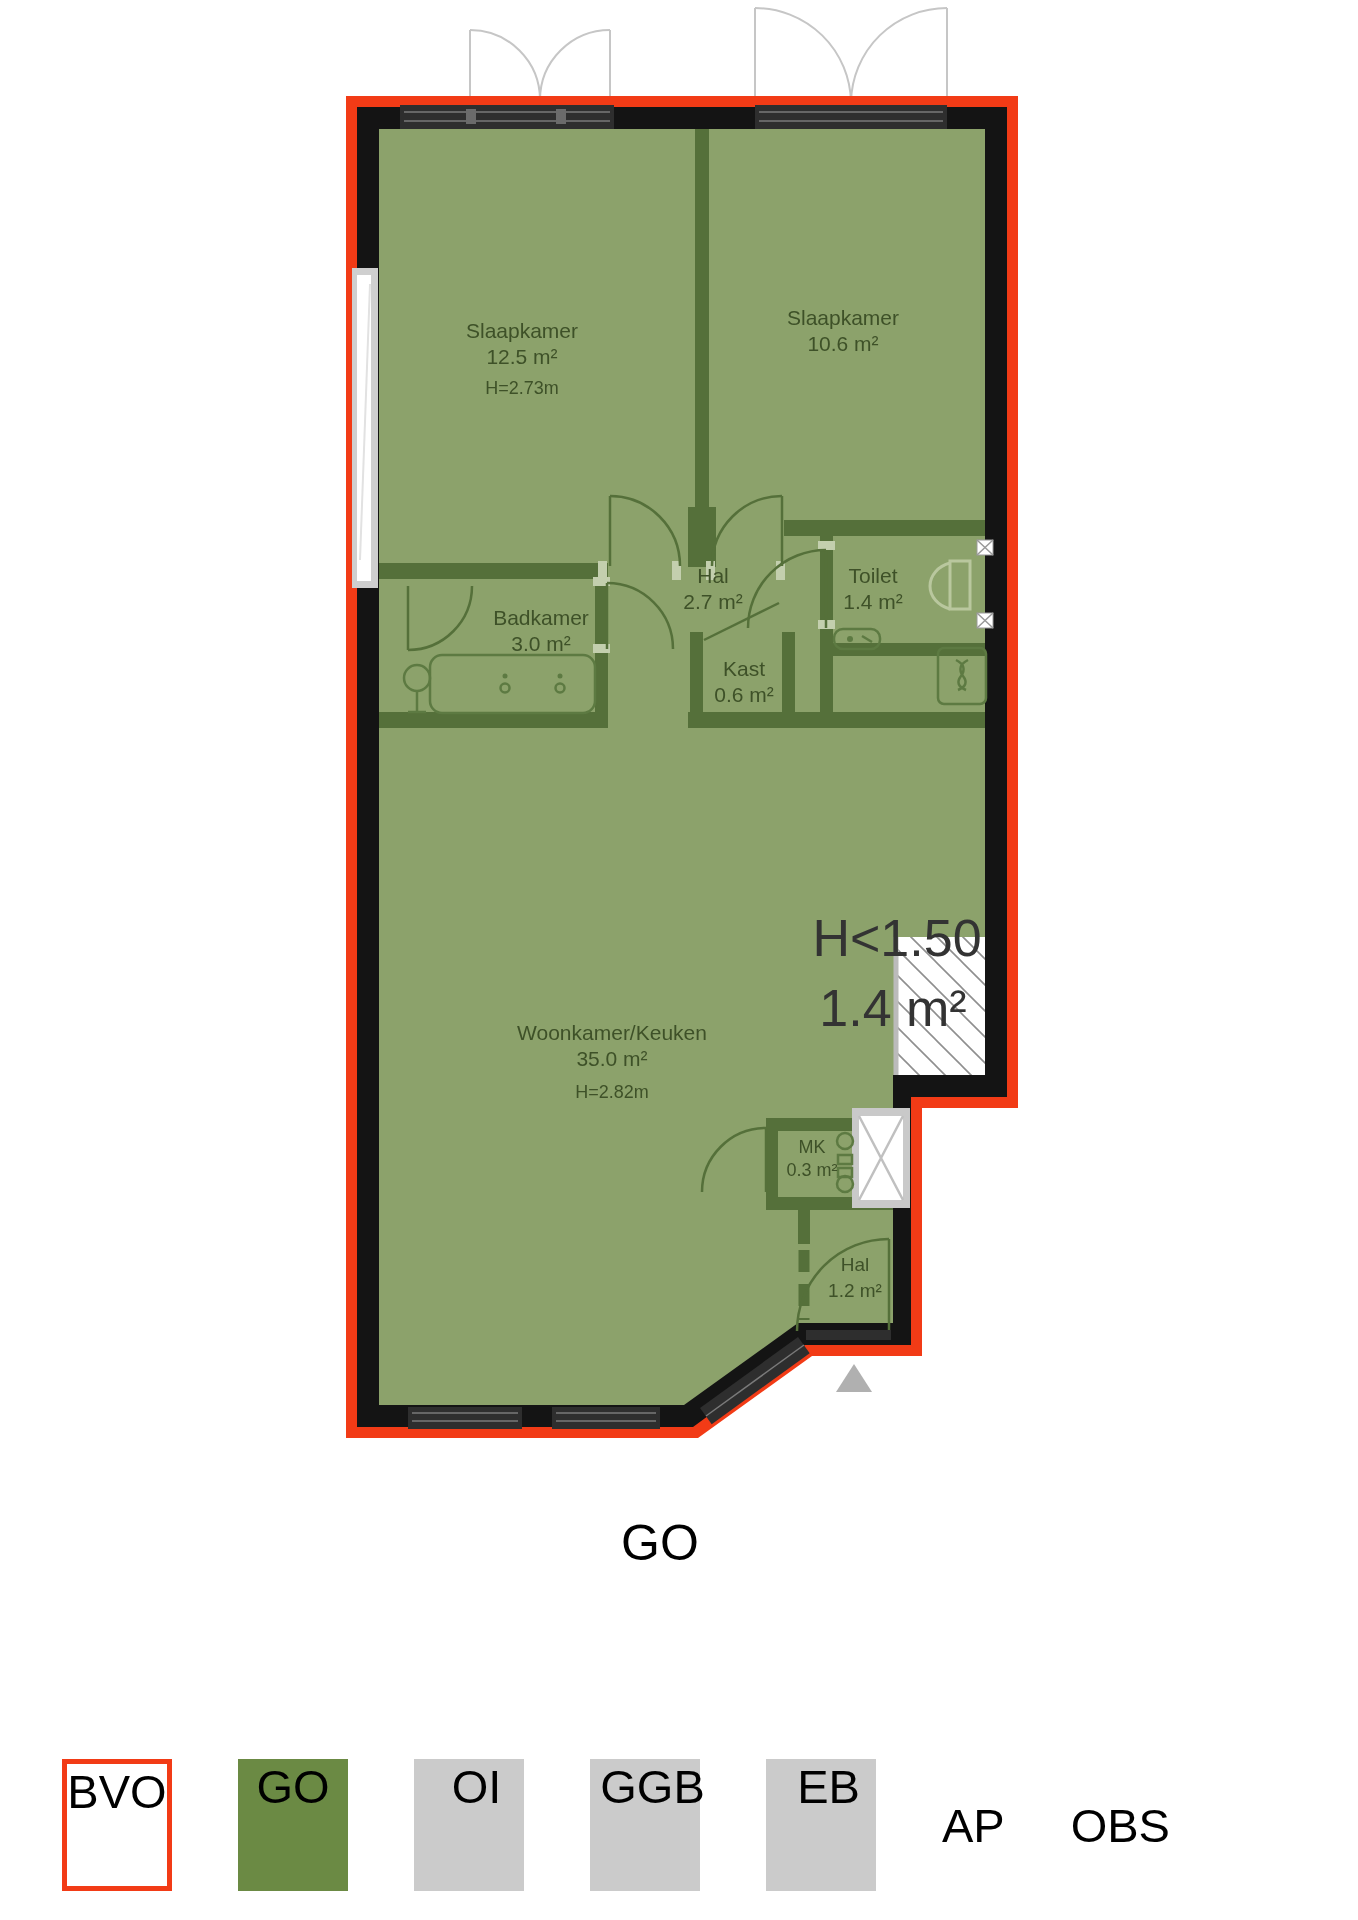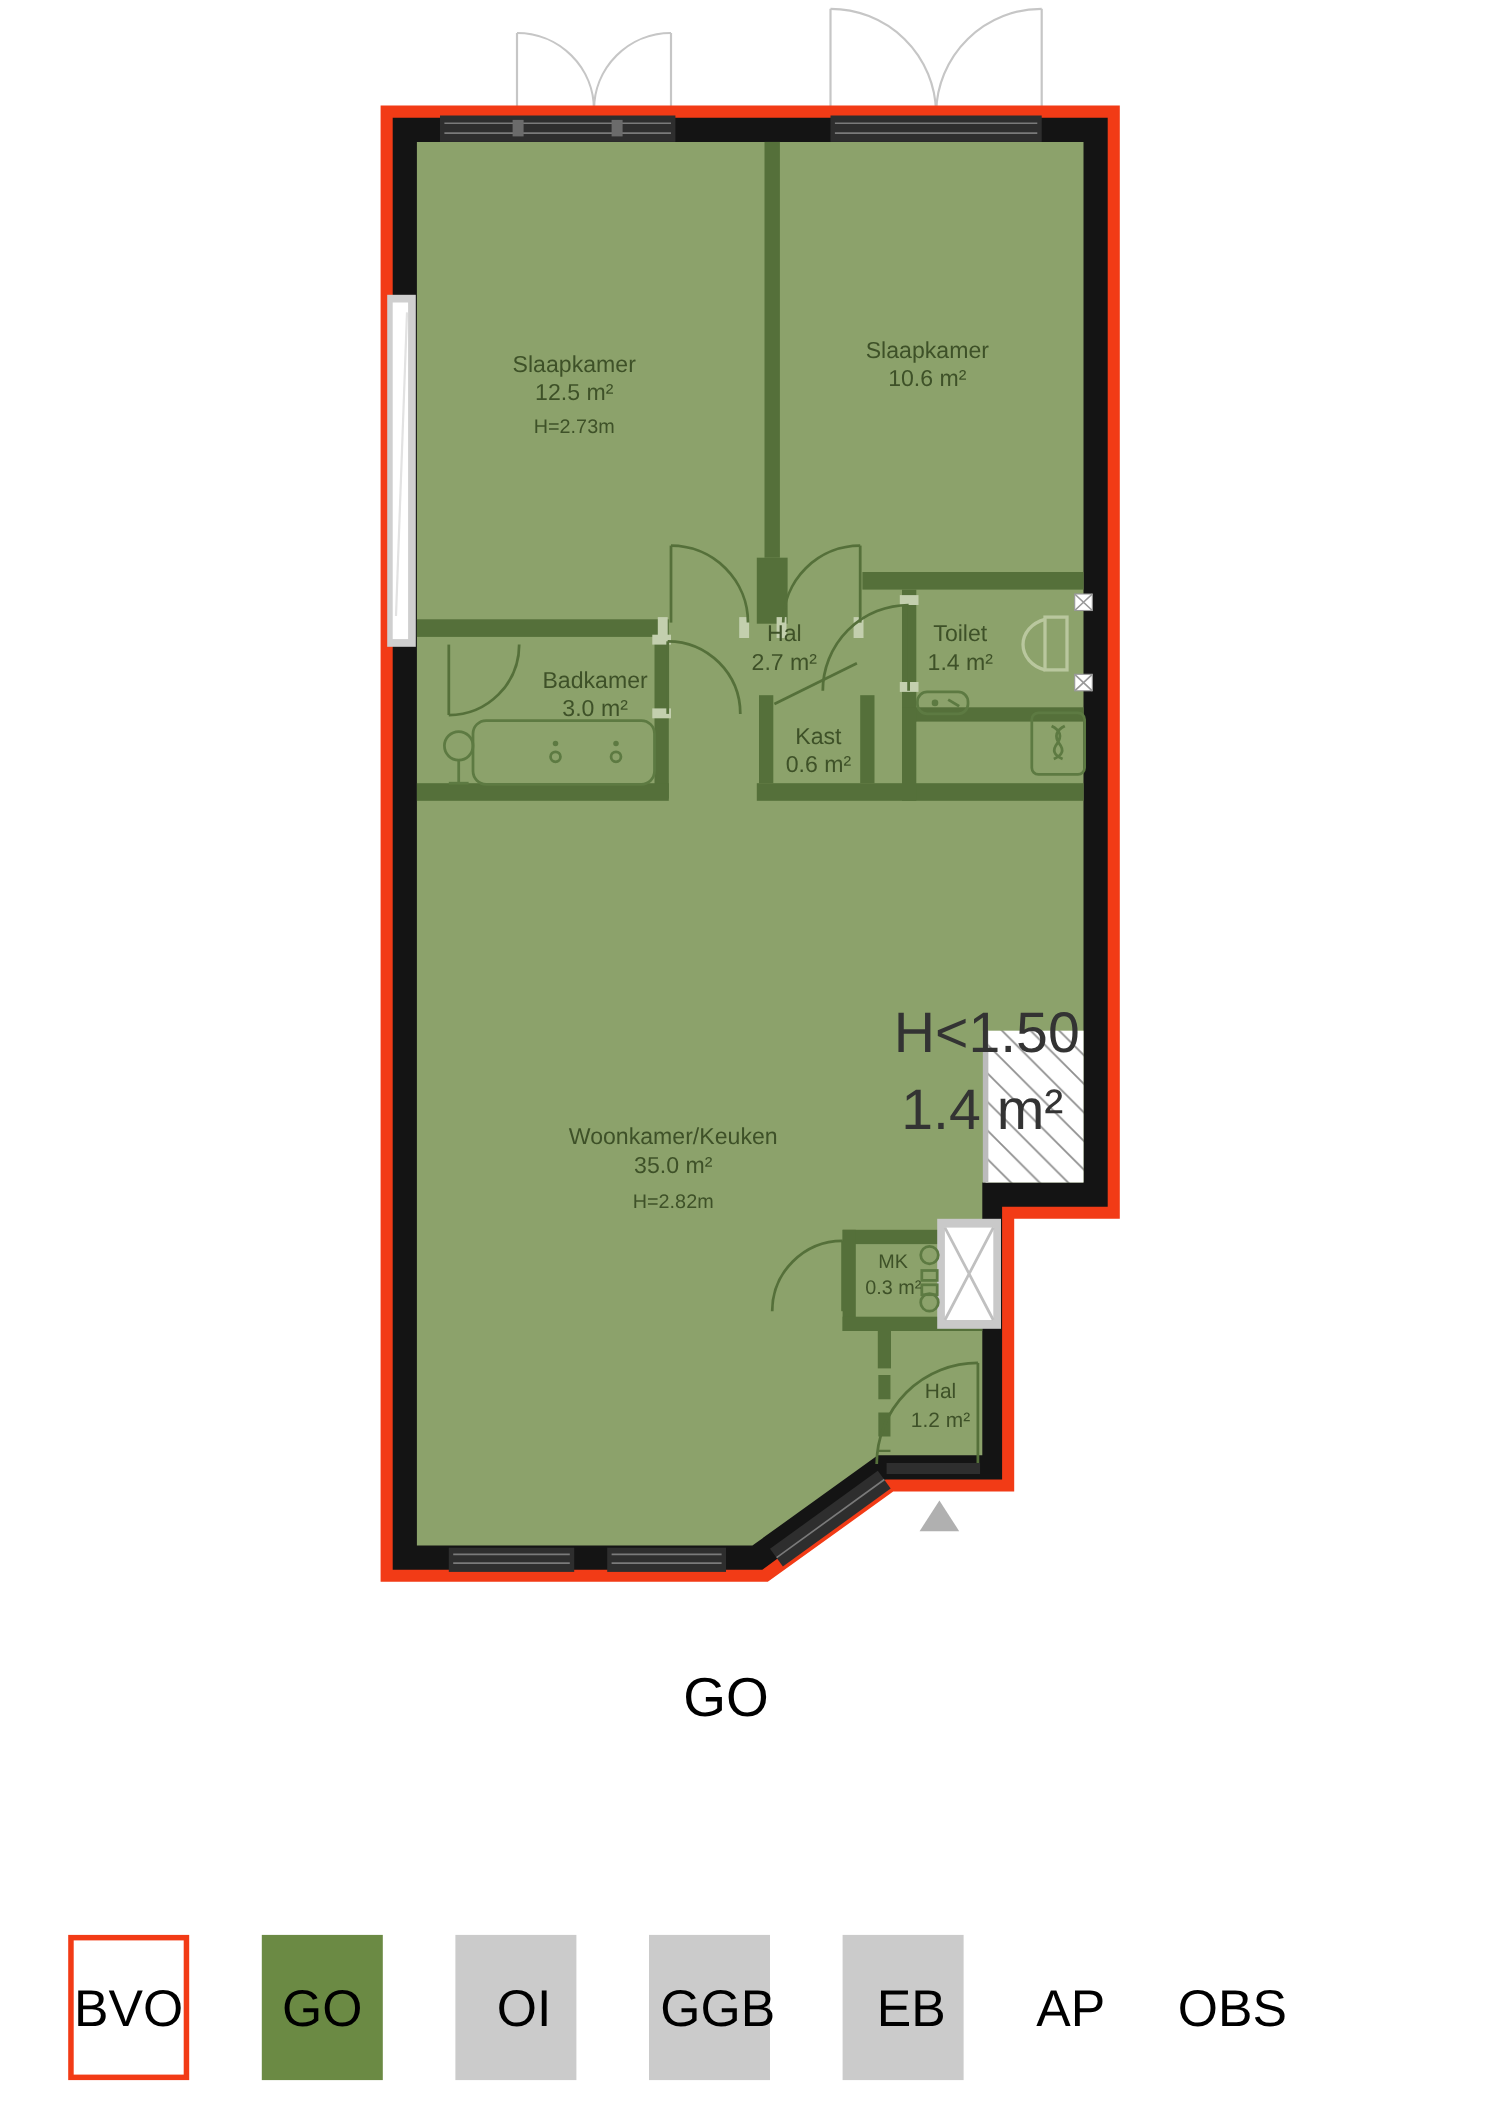--- a/index.html
+++ b/index.html
@@ -34,21 +34,21 @@
   .rxs{font-size:18px;}
   .hx{font-family:"Liberation Sans",sans-serif;font-size:52px;fill:var(--headroom-text);text-anchor:middle;}
 
   
   .go-title{position:absolute;top:1512px;left:410px;width:500px;text-align:center;
             font-size:50px;line-height:62px;color:#000;}
 
   
   .legend{position:absolute;left:62px;top:1758px;width:1108px;height:134px;
           display:flex;justify-content:space-between;align-items:center;}
-  .lg-item{width:110px;height:132px;display:flex;align-items:center;justify-content:center;
+  .lg-item{width:110px;height:132px;display:flex;align-items:flex-start;justify-content:center;
            font-size:47px;color:#000;box-sizing:border-box;}
   .lg-bvo{background:#fff;border:5px solid var(--bvo-red);}
   .lg-go{background:var(--go-green);}
   .lg-gray{background:var(--legend-gray);padding-left:15px;}
   .lg-plain{font-size:47px;color:#000000;}
 </style>
 </head>
 <body>
 
 <div class="canvas">

